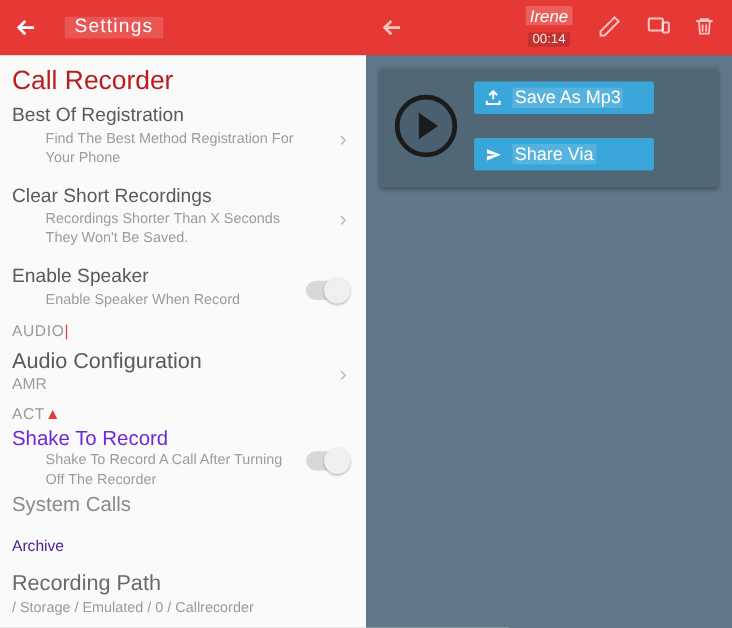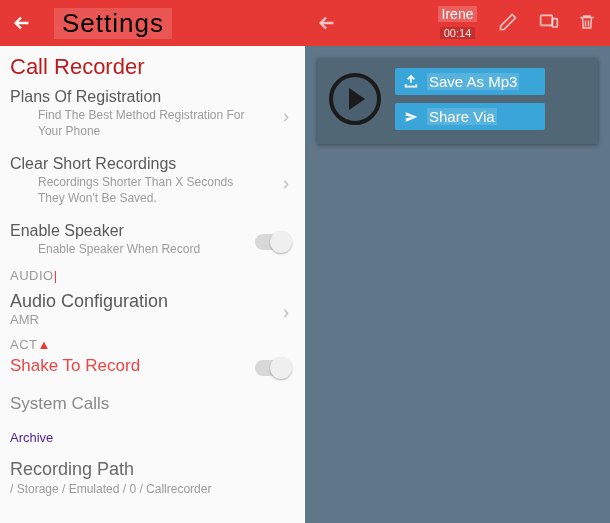--- a/index.html
+++ b/index.html
@@ -6,24 +6,24 @@
     body { width: 610px; height: 523px; display: flex; overflow: hidden; }
     
     .pane { height: 523px; position: relative; }
     .pane-left { width: 305px; background: #fafafa; }
     .pane-right { width: 305px; background: #607789; }
     
     .header { background: #e63935; height: 46px; display: flex; align-items: center; padding: 0 10px; color: #fff; position: relative; }
     .header-right { justify-content: space-between; }
     
     .back-icon { width: 24px; height: 24px; cursor: pointer; display: flex; align-items: center; justify-content: center; }
-    .header-title { color: #000000; font-size: 26px; font-weight: 300; margin-left: 20px; letter-spacing: 1px; background: rgba(255,255,255,0.15); padding: 0 8px; }
+    .header-title { color: #ffffff; font-size: 16px; font-weight: 300; margin-left: 20px; letter-spacing: 1px; background: rgba(255,255,255,0.15); padding: 0 8px; }
     
     .header-center { position: absolute; left: 50%; transform: translateX(-50%); text-align: center; }
-    .contact-name { background: rgba(255,255,255,0.2); padding: 0 4px; font-size: 14px; color: #fff; display: inline-block; }
+    .contact-name { background: rgba(255,255,255,0.2); padding: 0 4px; font-size: 14px; color: #fff; display: inline-block; font-style: italic; }
     .timestamp { background: rgba(0,0,0,0.15); padding: 0 4px; font-size: 11px; color: #eee; margin-top: 2px; display: inline-block; text-align: right; }
     
     .header-actions { display: flex; gap: 18px; }
     .hdr-icon { width: 22px; height: 22px; cursor: pointer; color: rgba(255,255,255,0.7); }
     
     .content-left { padding: 8px 10px 0 10px; height: calc(523px - 46px); overflow: hidden; }
     
     .group-title { color: #b91c1c; font-size: 20px; font-weight: 400; margin-bottom: 2px; }
     .group-title.big { font-size: 22px; }
     
@@ -35,33 +35,33 @@
     .toggle { position: absolute; right: 6px; top: 50%; transform: translateY(-50%); width: 34px; height: 16px; background: #d8d8d8; border-radius: 10px; }
     .toggle::after { content: ""; position: absolute; top: -3px; right: -3px; width: 22px; height: 22px; background: #efefef; border-radius: 50%; box-shadow: 0 1px 2px rgba(0,0,0,0.3); }
     
     .section-label { color: #9a9a9a; font-size: 13px; margin-top: 0; margin-bottom: 4px; letter-spacing: 0.5px; }
     .section-label .mark { color: #e63935; }
     
     .audio-item { position: relative; padding: 4px 0 10px 0; }
     .audio-title { color: #5a5a5a; font-size: 18px; }
     .audio-sub { color: #9c9c9c; font-size: 13px; }
     
-    .shake-title { color: #ef4444; font-size: 17px; margin-top: 2px; }
+    .shake-title { color: #6d28d9; font-size: 17px; margin-top: 2px; }
     .shake-block { position: relative; padding-bottom: 4px; }
-    .sys-calls { color: #8a8a8a; font-size: 17px; margin-top: 14px; }
+    .sys-calls { color: #8a8a8a; font-size: 17px; margin-top: 0; }
     .archive { color: #4c1d95; font-size: 13px; margin-top: 16px; }
     .rec-path { color: #6a6a6a; font-size: 18px; margin-top: 14px; }
     .path-val { color: #9a9a9a; font-size: 12px; margin-top: 2px; }
     
     
     .card { margin: 12px; background: rgba(80,100,115,0.85); padding: 10px 12px 14px 12px; border-radius: 2px; box-shadow: 0 1px 4px rgba(0,0,0,0.4); display: flex; gap: 14px; align-items: center; }
     .play-btn { width: 52px; height: 52px; border: 4px solid #1b1b1b; border-radius: 50%; display: flex; align-items: center; justify-content: center; cursor: pointer; background: #4a5f70; }
     .play-tri { width: 0; height: 0; border-left: 16px solid #1b1b1b; border-top: 11px solid transparent; border-bottom: 11px solid transparent; margin-left: 4px; }
     
-    .btns { display: flex; flex-direction: column; gap: 8px; }
+    .btns { display: flex; flex-direction: column; gap: 20px; }
     .action-btn { background: #3aa5d8; color: #fff; font-size: 15px; padding: 5px 12px 5px 8px; border-radius: 2px; display: flex; align-items: center; gap: 8px; cursor: pointer; min-width: 150px; }
     .action-btn .ic { width: 16px; height: 16px; display: flex; align-items: center; justify-content: center; }
     .action-btn .lbl { background: rgba(255,255,255,0.15); padding: 0 2px; }
     
     svg { display: block; }
   </style>
 </head>
 <body>
 
 <div class="pane pane-left">
@@ -71,21 +71,21 @@
           <path d="M19 12H5M11 18l-6-6 6-6"></path>
         </svg>
     </div>
     <div class="header-title">Settings</div>
   </div>
 
   <div class="content-left">
     <div class="group-title big">Call Recorder</div>
 
     <div class="item">
-      <div class="item-title">Plans Of Registration</div>
+      <div class="item-title">Best Of Registration</div>
       <div class="item-sub">Find The Best Method Registration For Your Phone</div>
       <div class="chev">›</div>
     </div>
 
     <div class="item">
       <div class="item-title">Clear Short Recordings</div>
       <div class="item-sub">Recordings Shorter Than X Seconds They Won't Be Saved.</div>
       <div class="chev">›</div>
     </div>
 
@@ -100,20 +100,21 @@
     <div class="audio-item">
       <div class="audio-title">Audio Configuration</div>
       <div class="audio-sub">AMR</div>
       <div class="chev">›</div>
     </div>
 
     <div class="section-label"><span>ACT</span><span class="mark">▲</span></div>
 
     <div class="shake-block">
       <div class="shake-title">Shake To Record</div>
+      <div class="item-sub">Shake To Record A Call After Turning Off The Recorder</div>
       <div class="toggle"></div>
     </div>
 
     <div class="sys-calls">System Calls</div>
     <div class="archive">Archive</div>
 
     <div class="rec-path">Recording Path</div>
     <div class="path-val">/ Storage / Emulated / 0 / Callrecorder</div>
   </div>
 </div>

